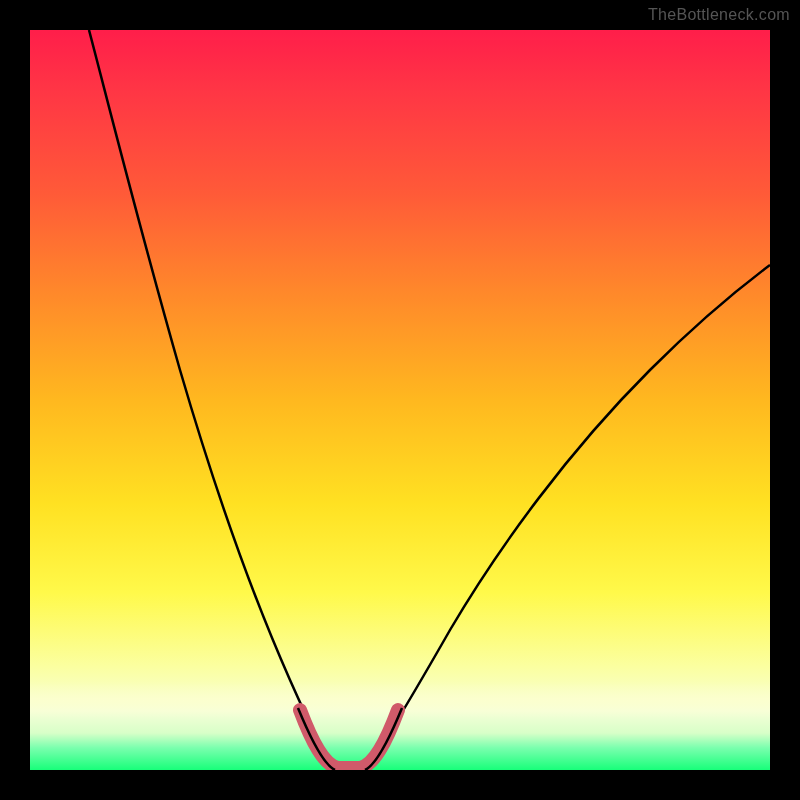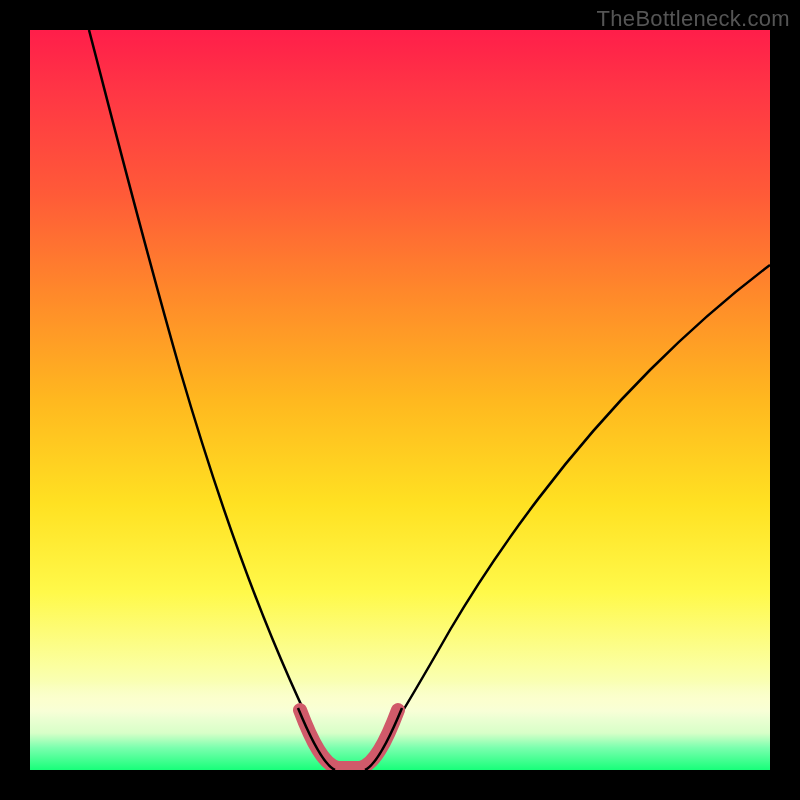--- a/index.html
+++ b/index.html
@@ -3,21 +3,21 @@
 <meta charset="utf-8">
 <style>
   * { margin: 0; padding: 0; box-sizing: border-box; }
   html, body { width: 800px; height: 800px; overflow: hidden; background: #000; }
   .container { width: 800px; height: 800px; position: relative; background: #000; }
   .watermark {
     position: absolute;
     top: 6px;
     right: 10px;
     font-family: Arial, Helvetica, sans-serif;
-    font-size: 22px;
+    font-size: 16px;
     color: #555;
     font-weight: 500;
     letter-spacing: 0.3px;
   }
   .plot-area {
     position: absolute;
     left: 30px;
     top: 30px;
     width: 740px;
     height: 740px;

